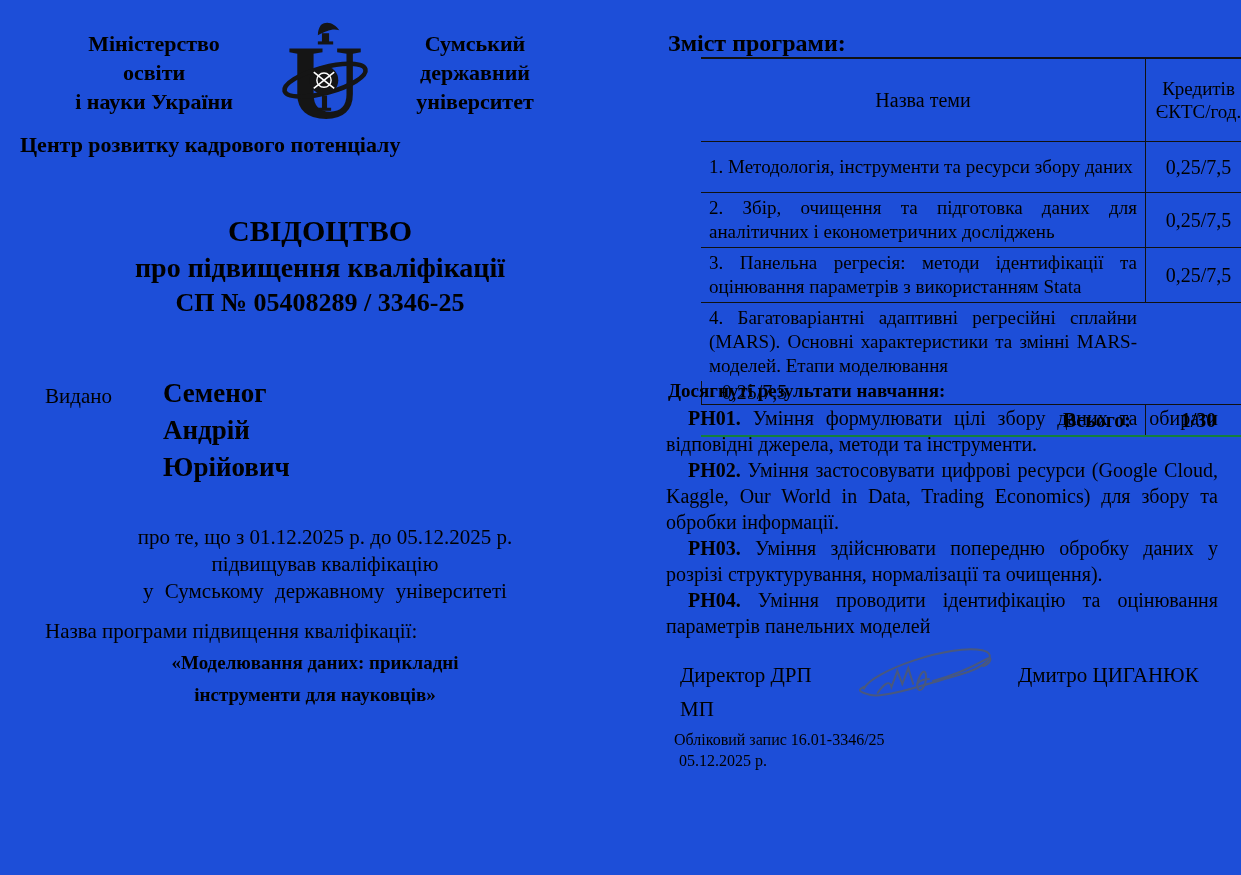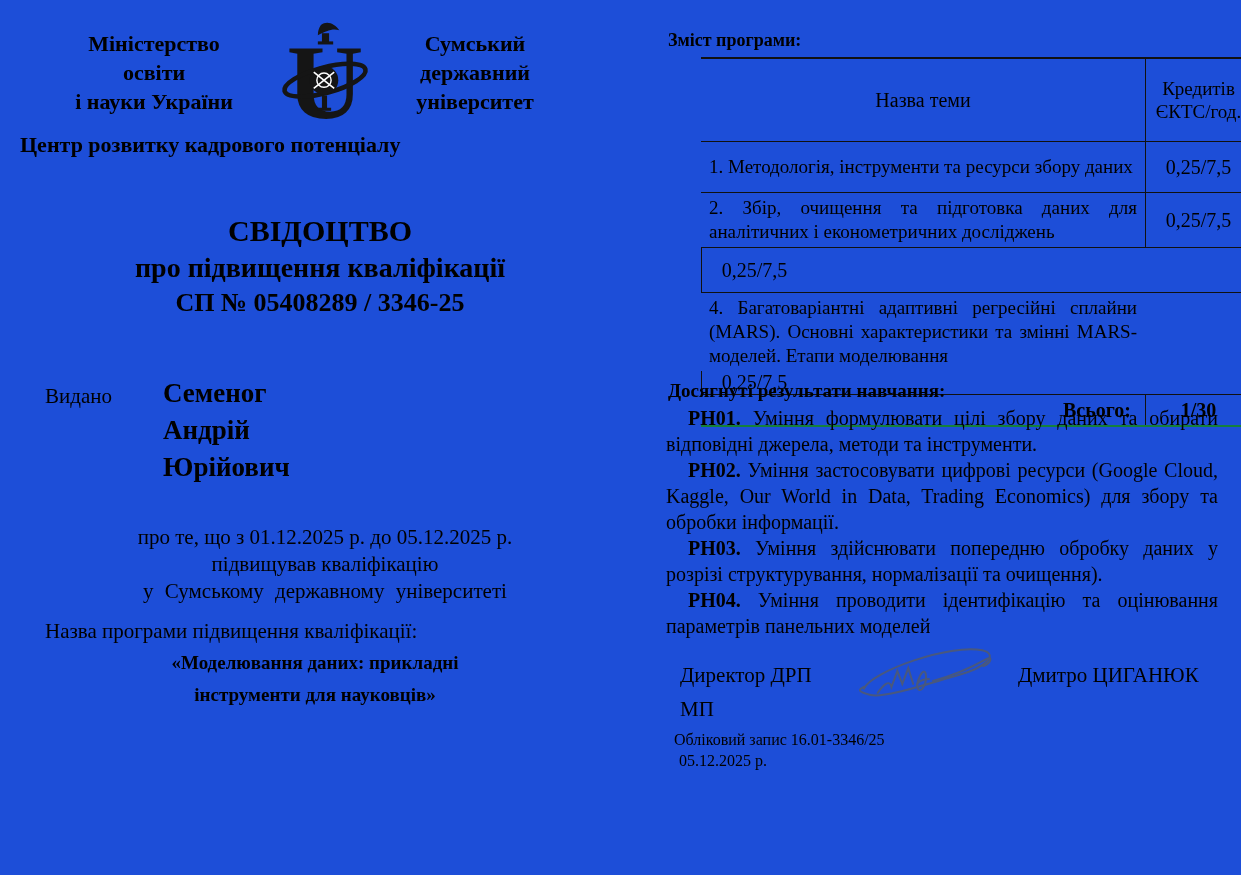--- a/index.html
+++ b/index.html
@@ -19,21 +19,21 @@
   .cert-title .t2{font-size:28px;font-weight:bold;line-height:36px;}
   .cert-title .t3{font-size:26px;font-weight:bold;line-height:34px;}
   .issued-label{left:45px;top:384px;font-size:21px;}
   .recipient{left:163px;top:375px;font-size:27px;font-weight:bold;line-height:37px;}
   .period{left:60px;top:524px;width:530px;font-size:21px;line-height:27px;text-align:center;}
   .period .sp{word-spacing:6px;}
   .program-label{left:45px;top:619px;font-size:21px;}
   .program-name{left:60px;top:647px;width:510px;font-size:19px;font-weight:bold;line-height:32px;text-align:center;}
 
   
-  .contents-title{left:668px;top:30px;font-size:18px;font-weight:bold;}
+  .contents-title{left:668px;top:30px;font-size:24px;font-weight:bold;}
   .ptable{left:701px;top:57px;width:550px;border-top:2px solid #111;border-bottom:2px solid #15803d;}
   .trow{display:flex;border-bottom:1.5px solid #111;}
   .trow:last-child{border-bottom:none;}
   .tcell-l{width:444px;box-sizing:border-box;padding:3px 8px;display:flex;align-items:center;font-size:19px;line-height:24px;}
   .tcell-l .jt{width:100%;text-align:justify;}
   .tcell-r{width:106px;box-sizing:border-box;border-left:1.5px solid #111;display:flex;align-items:center;justify-content:center;font-size:20px;text-align:center;line-height:23px;}
   .hrow{min-height:48px;}
   .hrow .tcell-l{justify-content:center;font-size:20px;}
   .hrow .tcell-r{font-size:19px;padding:18px 4px;}
   .r1{min-height:50px;} .r2{min-height:53px;} .r3{min-height:44px;} .r4{min-height:72px;flex-direction:column;}
@@ -123,20 +123,23 @@
         </div>
       <div class="tcell-r">0,25/7,5</div>
     </div>
     <div class="trow r2">
       <div class="tcell-l">
           <div class="jt">2. Збір, очищення та підготовка даних для аналітичних і економетричних досліджень</div>
         </div>
       <div class="tcell-r">0,25/7,5</div>
     </div>
     <div class="trow r3">
+      <div class="tcell-l">
+          <div class="jt">3. Панельна регресія: методи ідентифікації та оцінювання параметрів з використанням Stata</div>
+        </div>
       <div class="tcell-r">0,25/7,5</div>
     </div>
     <div class="trow r4">
       <div class="tcell-l">
           <div class="jt">4. Багатоваріантні адаптивні регресійні сплайни (MARS). Основні характеристики та змінні MARS-моделей. Етапи моделювання</div>
         </div>
       <div class="tcell-r">0,25/7,5</div>
     </div>
     <div class="trow totrow">
       <div class="tcell-l">Всього:</div>

